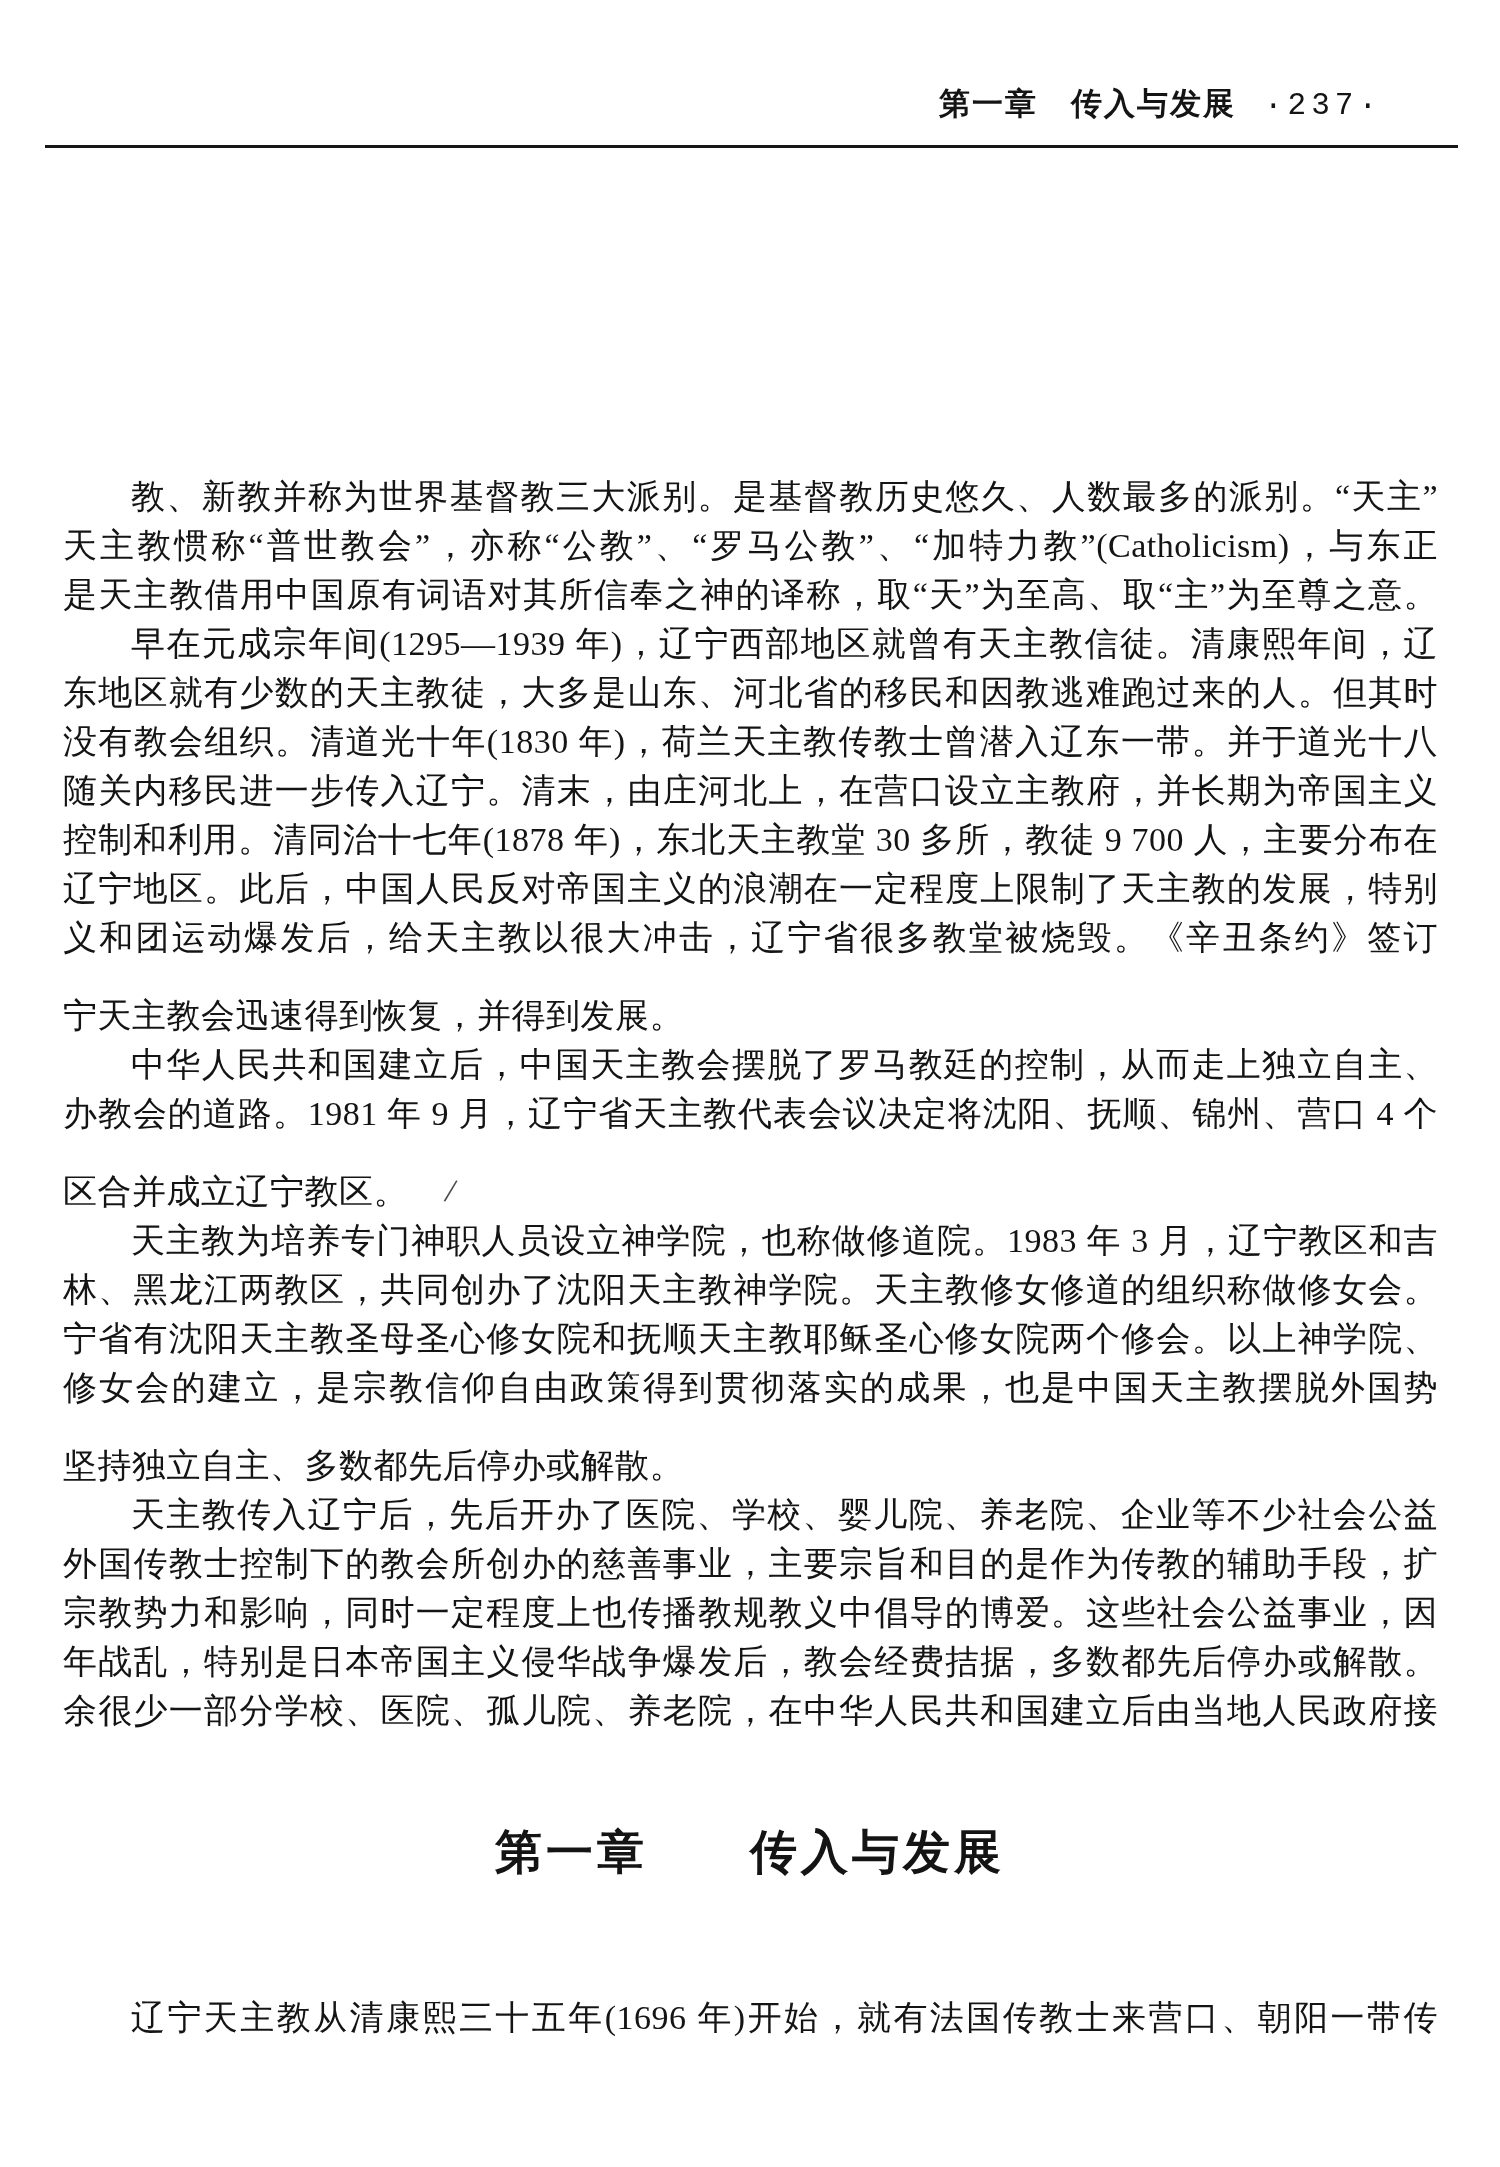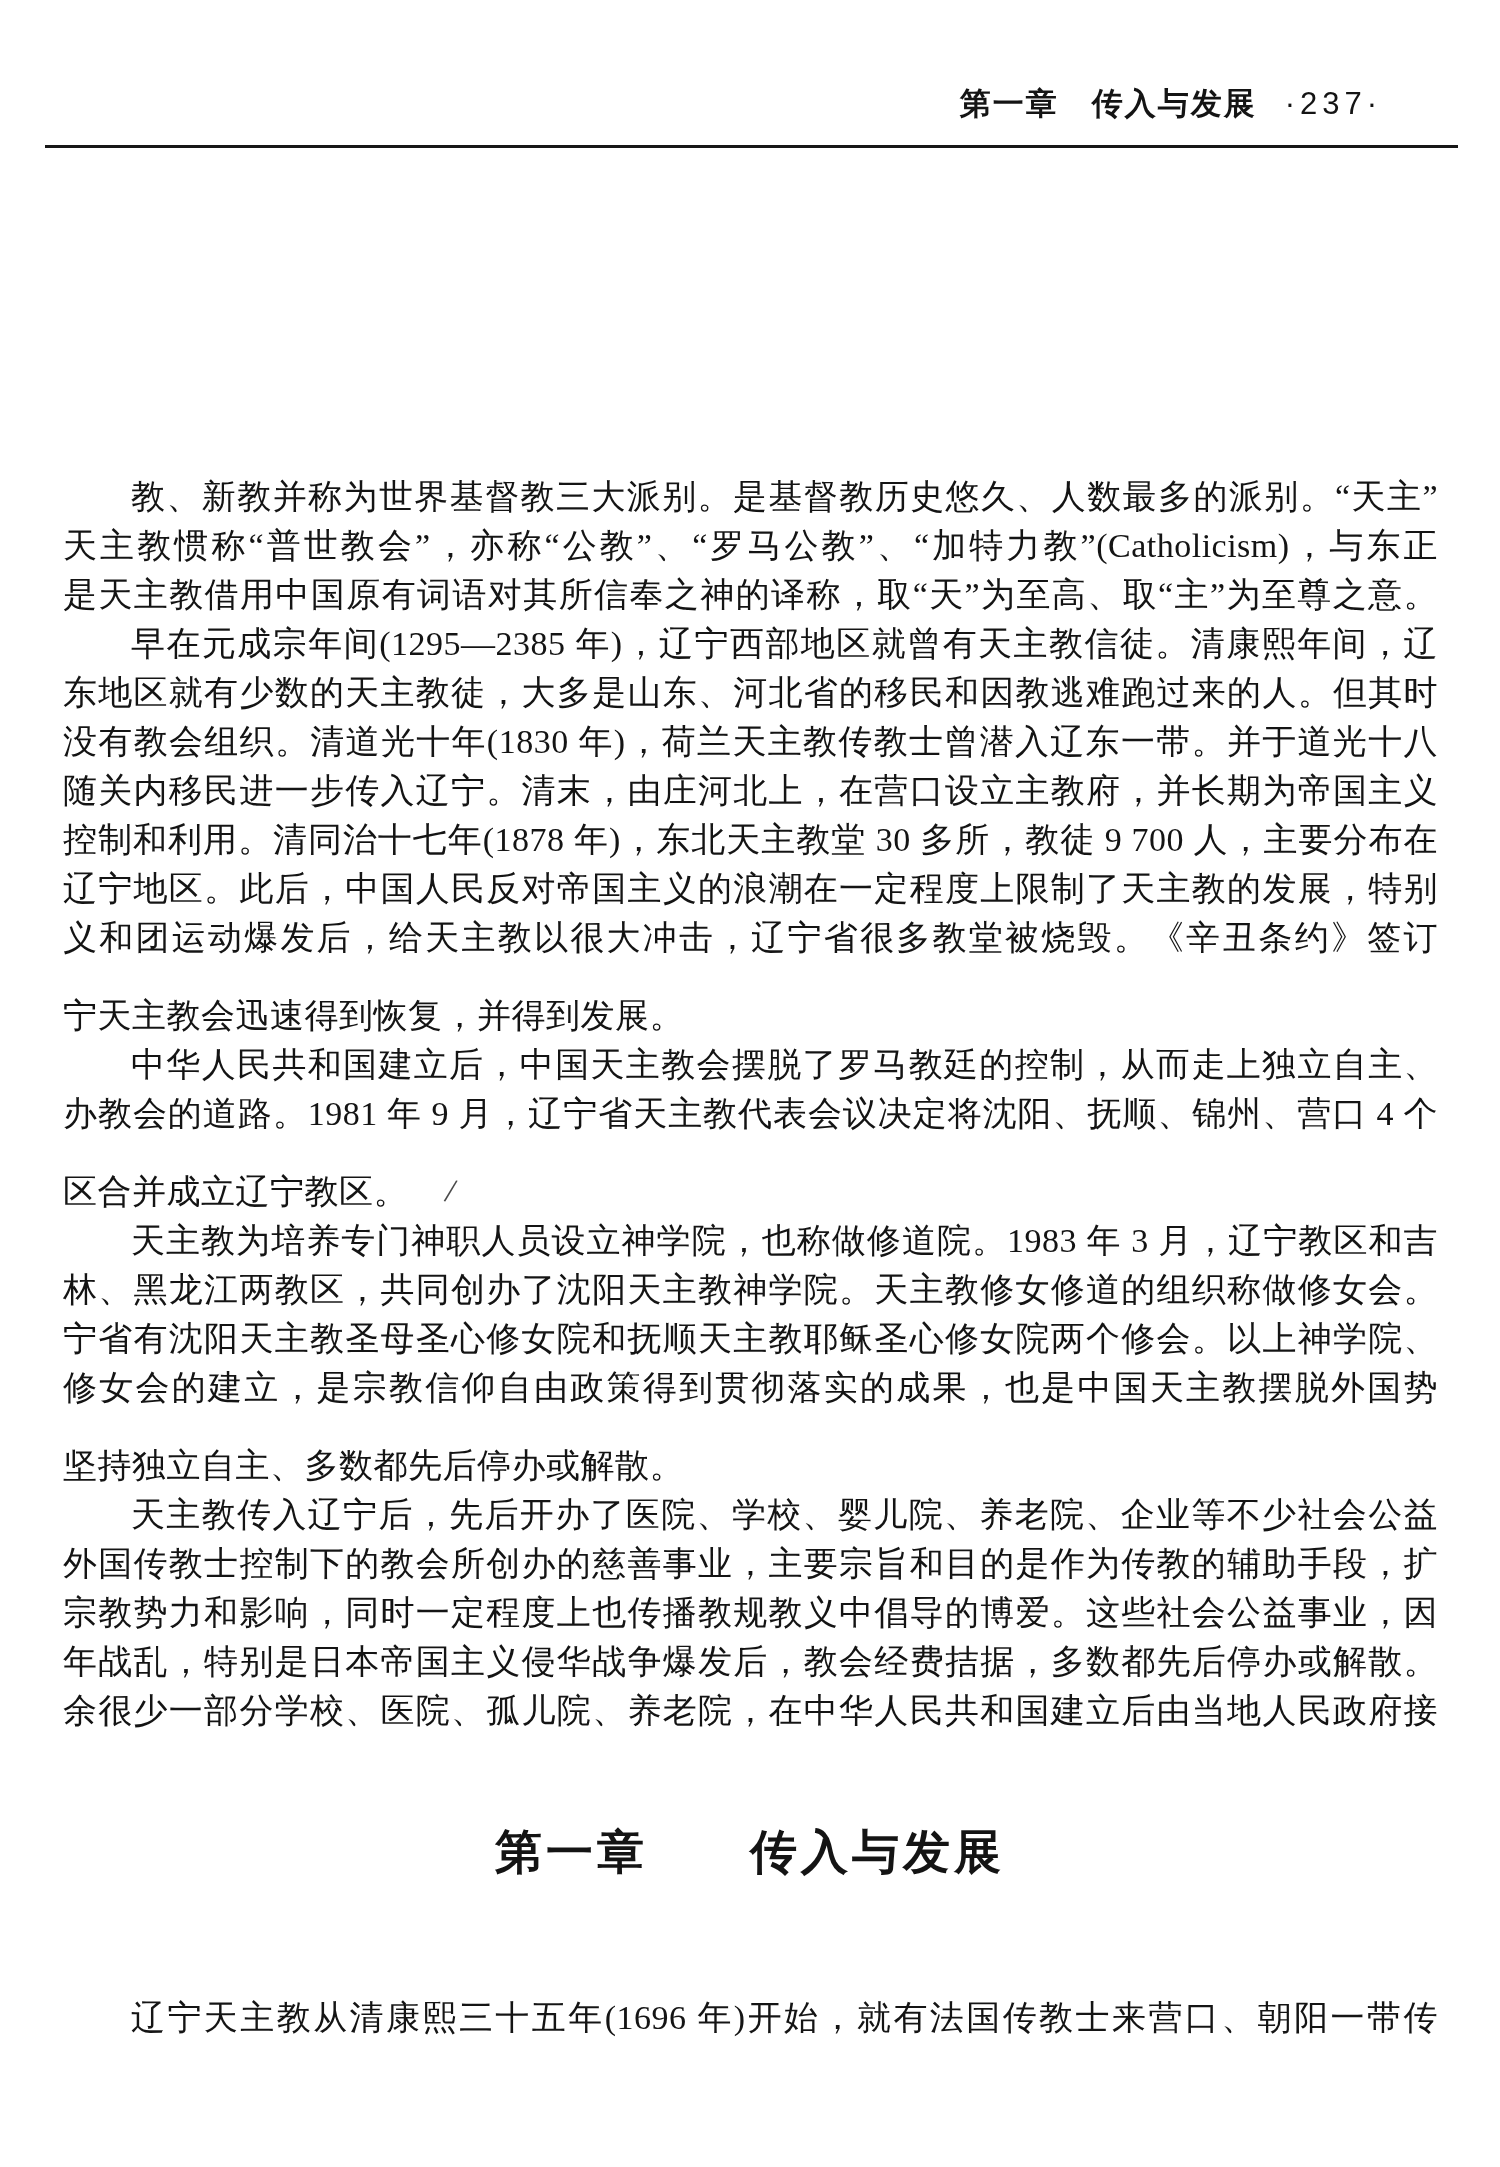--- a/index.html
+++ b/index.html
@@ -18,21 +18,21 @@
     white-space:nowrap;
     font-size:31px; line-height:36px;
   }
   .running-header .chapter-label {
     font-family:"Liberation Sans","DejaVu Sans",sans-serif;
     font-weight:bold;
     letter-spacing:2px;
     margin-right:28px;
   }
   .running-header .page-number {
-    font-family:Liberation Sans, sans-serif;
+    font-family:Liberation Mono, monospace;
     letter-spacing:5px;
   }
   .header-rule {
     position:absolute; top:145px; left:45px;
     width:1413px; height:3px;
     background:#171717;
   }
   
   .body-text {
     position:absolute; left:63px; top:472px;
@@ -83,21 +83,21 @@
 
   <div class="header-rule"></div>
 
   <div class="body-text" id="body-text">
       <div class="para">
         <div class="line">教、新教并称为世界基督教三大派别。是基督教历史悠久、人数最多的派别。“天主”一词</div>
         <div class="line">天主教惯称“普世教会”，亦称“公教”、“罗马公教”、“加特力教”(Catholicism)，与东正</div>
         <div class="line">是天主教借用中国原有词语对其所信奉之神的译称，取“天”为至高、取“主”为至尊之意。</div>
       </div>
       <div class="para">
-        <div class="line">早在元成宗年间(1295—2385 年)，辽宁西部地区就曾有天主教信徒。清康熙年间，辽</div>
+        <div class="line">早在元成宗年间(1295—1939 年)，辽宁西部地区就曾有天主教信徒。清康熙年间，辽</div>
         <div class="line">东地区就有少数的天主教徒，大多是山东、河北省的移民和因教逃难跑过来的人。但其时均</div>
         <div class="line">没有教会组织。清道光十年(1830 年)，荷兰天主教传教士曾潜入辽东一带。并于道光十八</div>
         <div class="line">随关内移民进一步传入辽宁。清末，由庄河北上，在营口设立主教府，并长期为帝国主义所</div>
         <div class="line">控制和利用。清同治十七年(1878 年)，东北天主教堂 30 多所，教徒 9 700 人，主要分布在</div>
         <div class="line">辽宁地区。此后，中国人民反对帝国主义的浪潮在一定程度上限制了天主教的发展，特别是</div>
         <div class="line">义和团运动爆发后，给天主教以很大冲击，辽宁省很多教堂被烧毁。《辛丑条约》签订后，辽</div>
         <div class="line end">宁天主教会迅速得到恢复，并得到发展。</div>
       </div>
       <div class="para">
         <div class="line">中华人民共和国建立后，中国天主教会摆脱了罗马教廷的控制，从而走上独立自主、自</div>

